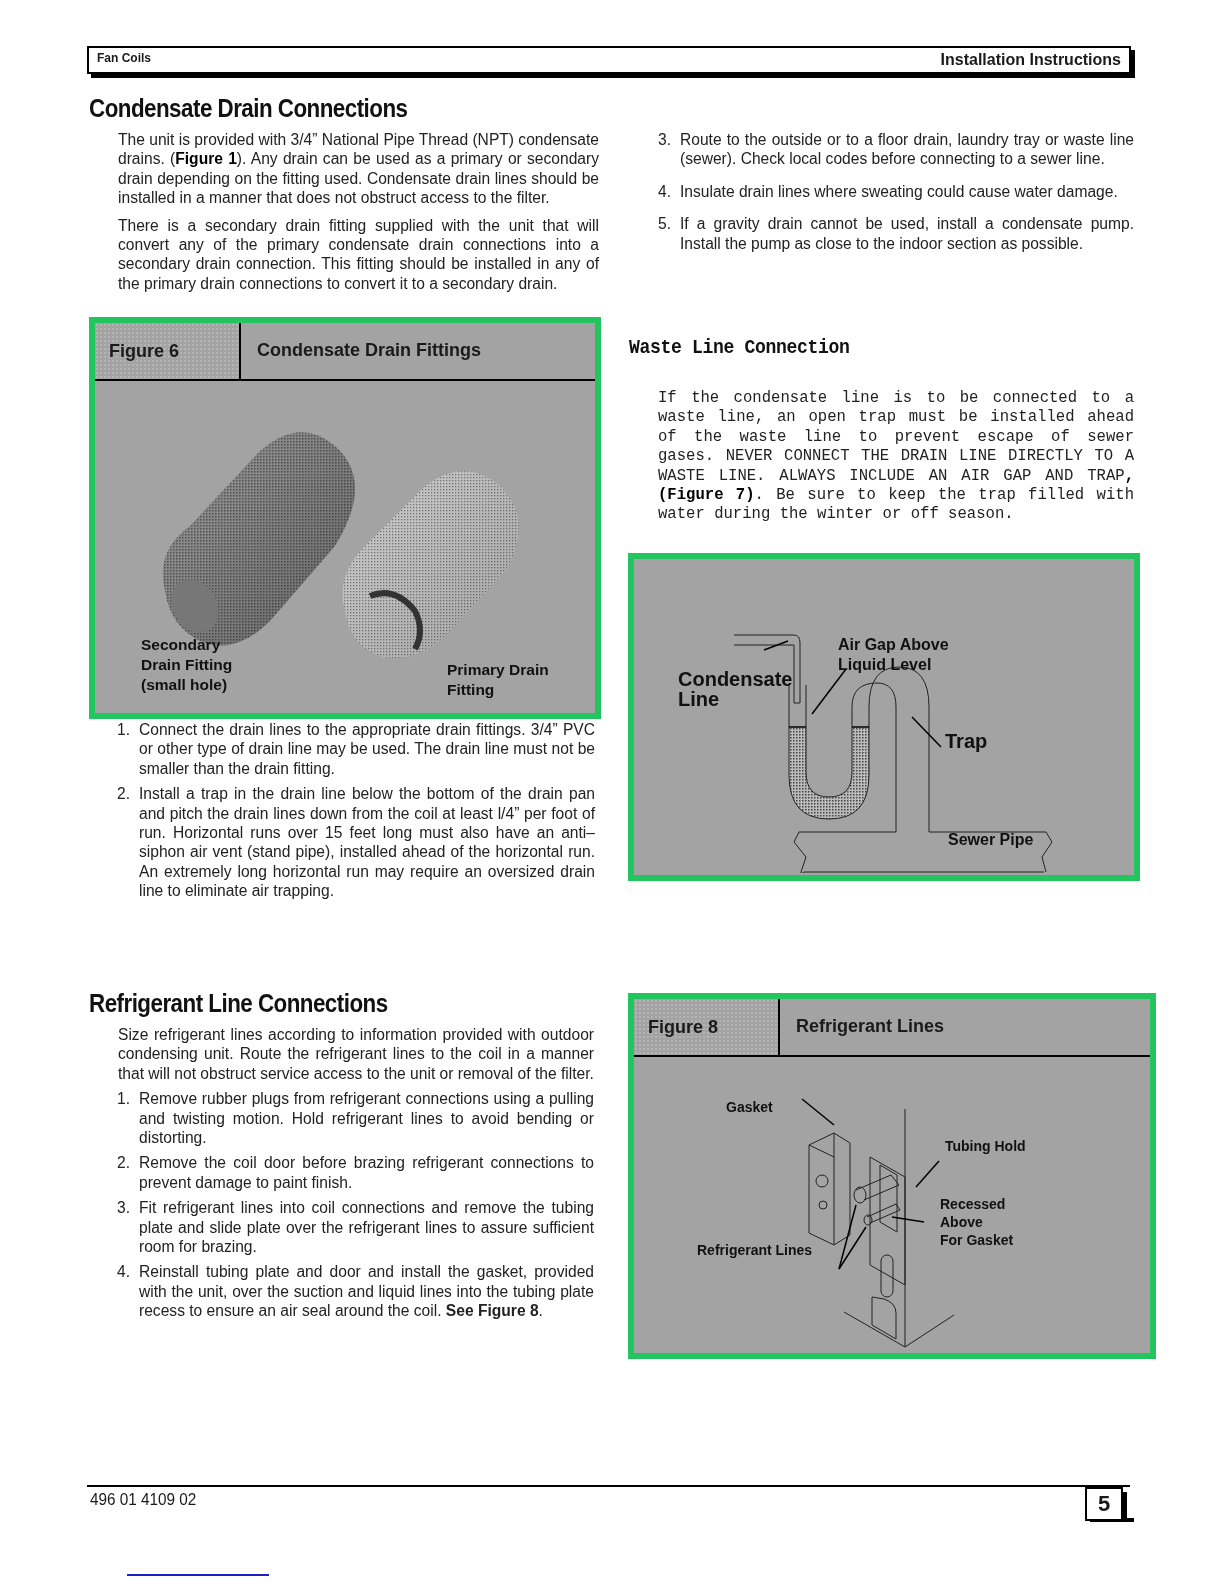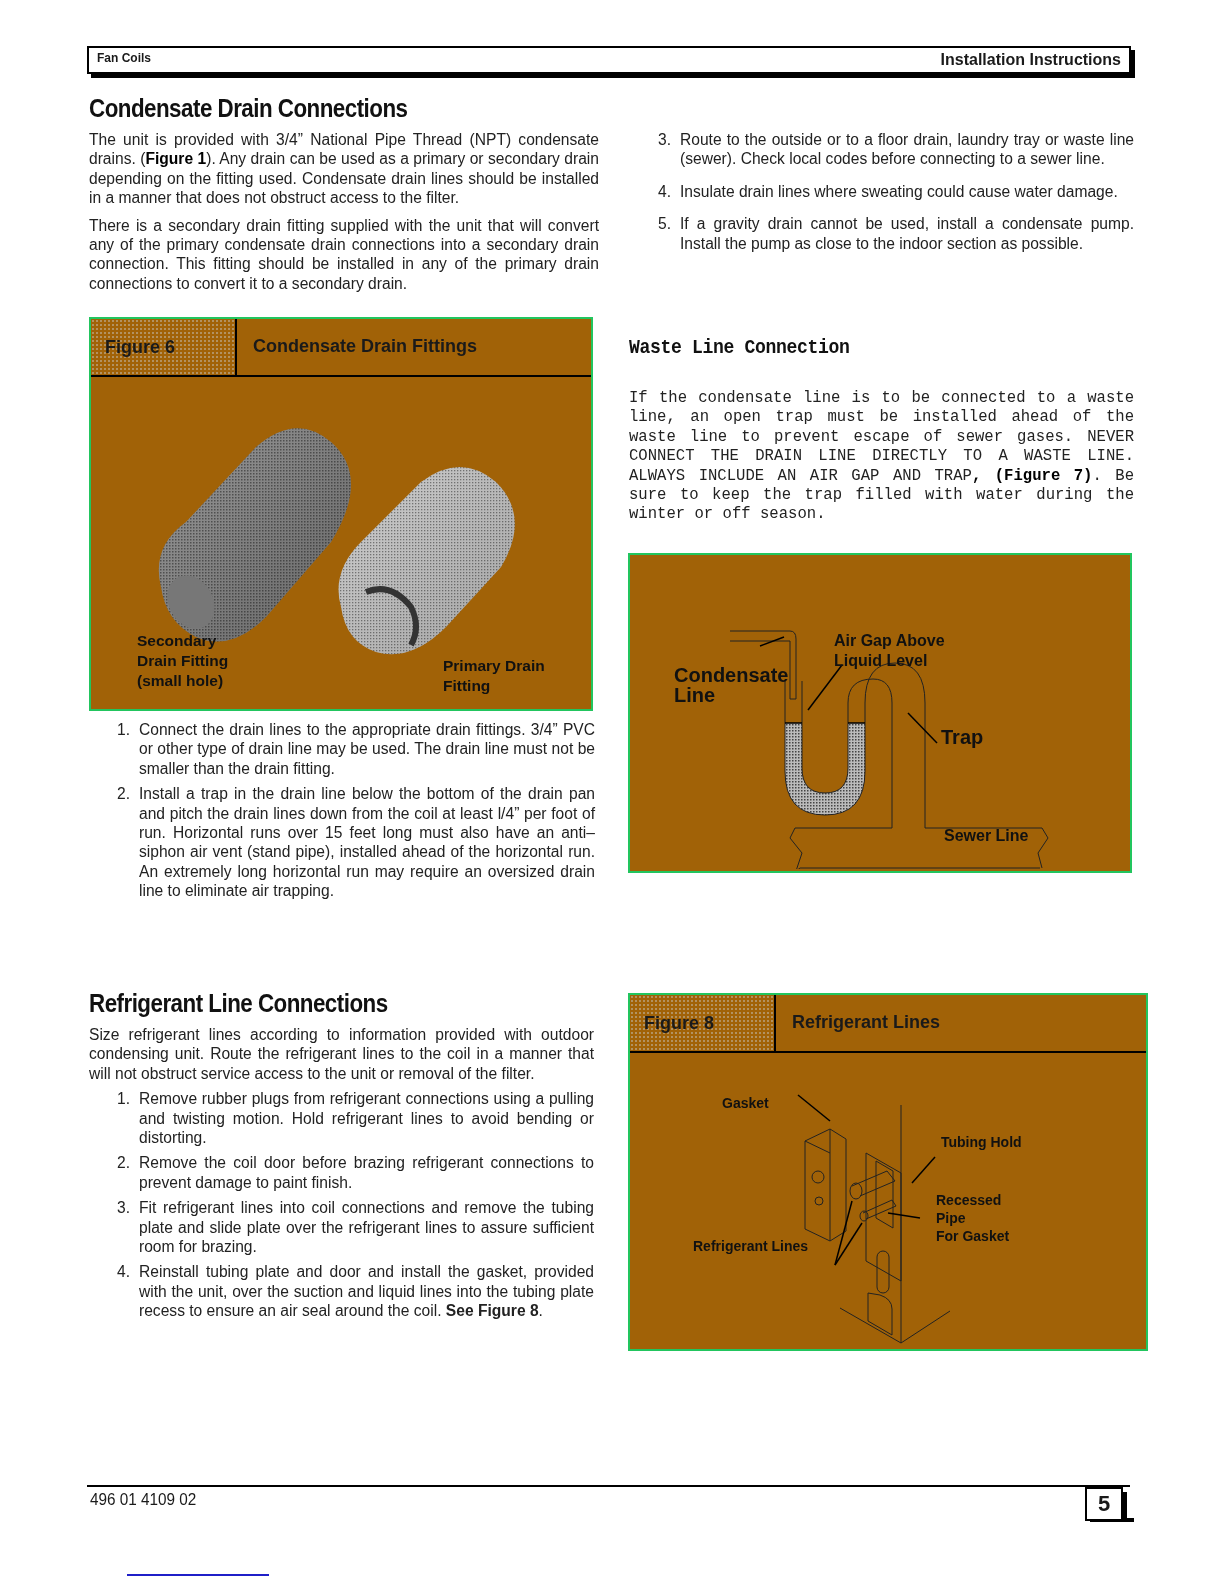--- a/index.html
+++ b/index.html
@@ -13,29 +13,29 @@
   .hdr-shadow { left: 91px; top: 72px; width: 1042px; height: 6px; background: #000; }
   .hdr-shadow-r { left: 1129px; top: 50px; width: 6px; height: 28px; background: #000; }
   .hdr-left { left: 8px; top: 3px; font-weight: bold; font-size: 12px; }
   .hdr-right { right: 8px; top: 3px; font-weight: bold; font-size: 16px; text-align: right; }
 
   h2.sec { margin: 0; font-family: "Liberation Sans", sans-serif; font-weight: bold;
            font-size: 26px; letter-spacing: -0.6px; transform: scaleX(0.86); transform-origin: left; color: #111; }
   h3.sub { margin: 0; font-weight: bold; font-size: 21px; letter-spacing: -0.4px;
            transform: scaleX(0.86); transform-origin: left; color: #111; }
 
-  .para { font-size: 15.6px; line-height: 19.4px; text-align: justify; color: #222; }
+  .para { font-size: 15.6px; line-height: 19.4px; text-align: justify; color: #222; margin-left: 29px; }
   .para b { color: #000; }
   .list { margin: 0; padding: 0; list-style: none; }
   .list li { position: relative; padding-left: 32px; font-size: 15.6px; line-height: 19.4px;
              text-align: justify; color: #222; margin-bottom: 6px; }
   .list li .num { position: absolute; left: 10px; top: 0; }
 
   
-  .fig { border: 2px solid #22c55e; background: #a16207; text-decoration: underline; }
+  .fig { border: 6px solid #22c55e; background: #a3a3a3; text-decoration: underline; }
   .fig-head { position: absolute; left: 0; top: 0; right: 0; height: 56px; border-bottom: 2px solid #000; }
   .fig-label { position: absolute; left: 0; top: 0; width: 144px; height: 56px; border-right: 2px solid #000;
                background-image: radial-gradient(#c8c8c8 0.6px, transparent 0.8px); background-size: 4px 4px; }
   .fig-label span { position: absolute; left: 14px; top: 18px; font-weight: bold; font-size: 18px; }
   .fig-title { position: absolute; left: 162px; top: 17px; font-weight: bold; font-size: 18px; }
   .fig-lbl { position: absolute; font-weight: bold; font-size: 15.5px; line-height: 20px; color: #111; }
   .fig-lbl-sm { position: absolute; font-weight: bold; font-size: 14px; line-height: 18px; color: #111; }
 
   
   .foot-line { left: 87px; top: 1485px; width: 1043px; height: 2px; background: #000; }
@@ -156,21 +156,21 @@
   </svg>
   <div class="fig-lbl-sm" style="left:204px; top:76px; font-size:16px; line-height:20px;">
     <div>Air Gap Above</div>
     <div>Liquid Level</div>
   </div>
   <div class="fig-lbl-sm" style="left:44px; top:110px; font-size:20px; line-height:20px;">
     <div>Condensate</div>
     <div>Line</div>
   </div>
   <div class="fig-lbl-sm" style="left:311px; top:173px; font-size:20px;">Trap</div>
-  <div class="fig-lbl-sm" style="left:314px; top:272px; font-size:16px;">Sewer Line</div>
+  <div class="fig-lbl-sm" style="left:314px; top:272px; font-size:16px;">Sewer Pipe</div>
 </div>
 
 <div class="abs" style="left:89px; top:988px; width:505px;">
   <h2 class="sec">Refrigerant Line Connections</h2>
   <div class="para" style="margin-top:6px;">Size refrigerant lines according to information provided with outdoor condensing unit. Route the refrigerant lines to the coil in a manner that will not obstruct service access to the unit or removal of the filter.</div>
   <ol class="list" style="margin-top:6px; margin-left:18px;">
     <li><span class="num">1.</span><span>Remove rubber plugs from refrigerant connections using a pulling and twisting motion. Hold refrigerant lines to avoid bending or distorting.</span></li>
     <li><span class="num">2.</span><span>Remove the coil door before brazing refrigerant connections to prevent damage to paint finish.</span></li>
     <li><span class="num">3.</span><span>Fit refrigerant lines into coil connections and remove the tubing plate and slide plate over the refrigerant lines to assure sufficient room for brazing.</span></li>
     <li><span class="num">4.</span><span>Reinstall tubing plate and door and install the gasket, provided with the unit, over the suction and liquid lines into the tubing plate recess to ensure an air seal around the coil. </span><b>See Figure 8</b><span>.</span></li>
@@ -212,21 +212,21 @@
       <line x1="305" y1="104" x2="282" y2="130" stroke="#000" stroke-width="1.5"></line>
       <line x1="290" y1="165" x2="258" y2="160" stroke="#000" stroke-width="1.5"></line>
       <line x1="205" y1="212" x2="222" y2="148" stroke="#000" stroke-width="1.5"></line>
       <line x1="205" y1="212" x2="232" y2="170" stroke="#000" stroke-width="1.5"></line>
     </g>
   </svg>
   <div class="fig-lbl-sm" style="left:92px; top:99px;">Gasket</div>
   <div class="fig-lbl-sm" style="left:311px; top:138px;">Tubing Hold</div>
   <div class="fig-lbl-sm" style="left:306px; top:196px;">
     <div>Recessed</div>
-    <div>Pipe</div>
+    <div>Above</div>
     <div>For Gasket</div>
   </div>
   <div class="fig-lbl-sm" style="left:63px; top:242px;">Refrigerant Lines</div>
 </div>
 
 <div class="abs foot-line"></div>
 <div class="abs foot-doc">496 01 4109 02</div>
 <div class="abs page-shadow-r"></div>
 <div class="abs page-shadow"></div>
 <div class="abs page-box">5</div>

